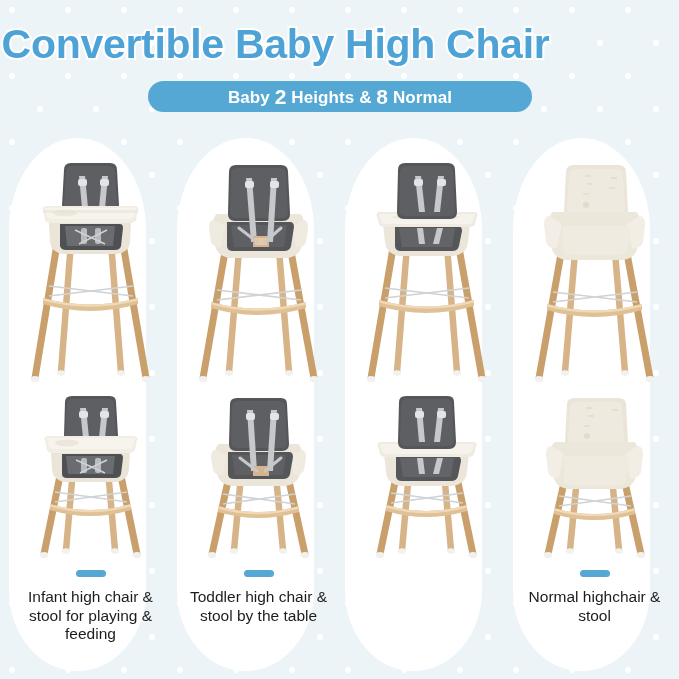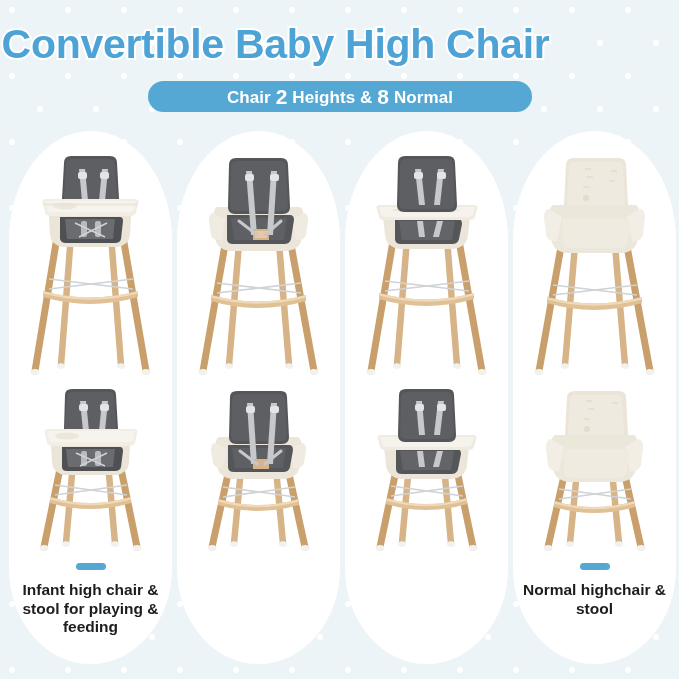--- a/index.html
+++ b/index.html
@@ -29,24 +29,23 @@
     display:flex;align-items:center;justify-content:center;
   }
   #subtitle-text{
     color:#ffffff;font-weight:bold;font-size:17px;line-height:17px;
     white-space:nowrap;letter-spacing:0.1px;
   }
   #subtitle-text .big{font-size:21px;line-height:17px;vertical-align:-1px;}
   
   #cards{position:absolute;left:0;top:122px;width:679px;height:535px;z-index:1;}
   .card{
-    position:absolute;top:9px;width:163px;height:533px;
+    position:absolute;top:16px;width:137px;height:533px;
     background:#ffffff;
     border-radius:82px 82px 82px 82px / 110px 110px 96px 96px;
-    font-weight:bold;
   }
   .card.c0{left:9px;}
   .card.c1{left:177px;}
   .card.c2{left:345px;}
   .card.c3{left:513px;}
   
   .cell{position:absolute;left:0;width:163px;}
   .cell.top{top:12px;height:240px;}
   .cell.bot{top:250px;height:178px;}
   .cell svg{display:block;width:163px;height:100%;}
@@ -328,21 +327,21 @@
     <circle cx="572.0" cy="670.0" r="3" fill="#ffffff" opacity="0.95"></circle>
     <circle cx="628.0" cy="670.0" r="3" fill="#ffffff" opacity="0.95"></circle>
     <circle cx="684.0" cy="670.0" r="3" fill="#ffffff" opacity="0.95"></circle>
   </svg>
 
 <div id="header">
   <div id="page-title">Convertible Baby High Chair</div>
 
   <div id="subtitle-pill">
     <div id="subtitle-text">
-      <span>Chair </span><span class="big">2</span><span> Heights &amp; </span><span class="big">8</span><span> Normal</span>
+      <span>Baby </span><span class="big">2</span><span> Heights &amp; </span><span class="big">8</span><span> Normal</span>
     </div>
   </div>
 </div>
 
 <div id="cards">
 
   <div class="card c0">
     <div class="cell top">
       <svg viewBox="0 0 163 240" preserveAspectRatio="xMidYMid meet">
         <g>
@@ -547,20 +546,24 @@
           </g>
           <path d="M76 78 L92 78 L92 88 L76 88 Z" fill="#d8b48a"></path>
           <g stroke="#c6c8cb" stroke-width="3" fill="none" stroke-linecap="round">
             <path d="M63 70 L80 83"></path>
             <path d="M104 70 L88 83"></path>
           </g>
         </g>
       </svg>
     </div>
 
+    <div class="caption-wrap">
+      <div class="divider"></div>
+      <div class="caption">Toddler high chair &amp; stool by the table</div>
+    </div>
   </div>
 
   <div class="card c2">
     <div class="cell top">
       <svg viewBox="0 0 163 240" preserveAspectRatio="xMidYMid meet">
         <g>
           <g stroke-linecap="round">
             <path d="M49 92 L26 228" stroke="#c9a06b" stroke-width="7"></path>
             <path d="M113 92 L137 228" stroke="#c9a06b" stroke-width="7"></path>
             <path d="M62 96 L52 222" stroke="#d7b488" stroke-width="6.5"></path>

